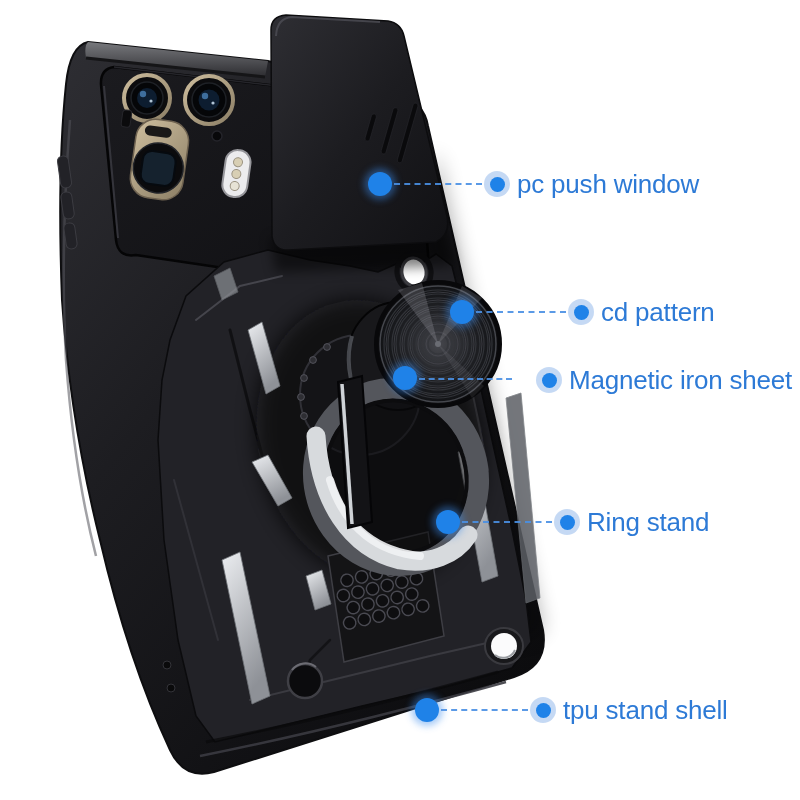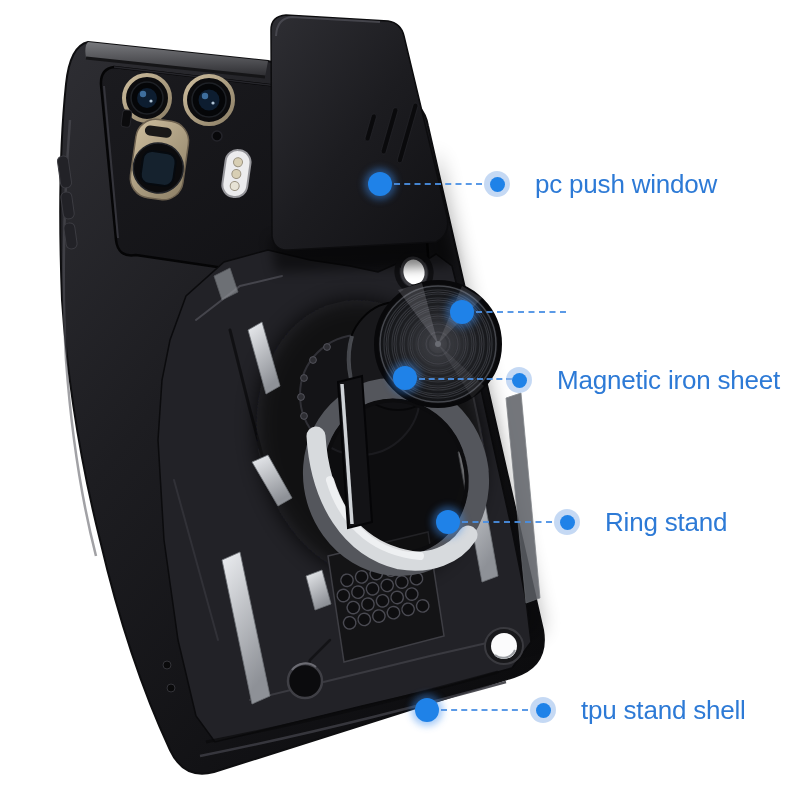--- a/index.html
+++ b/index.html
@@ -1,21 +1,21 @@
 <!DOCTYPE html>
 <html style="--label-color: #2d7ad6; --dot-color: #1f82e8; --halo-color: rgba(150,185,235,0.55); --line-color: #4a90e4; --background: #ffffff;"><head>
 <meta charset="utf-8">
 <style>
   html,body{margin:0;padding:0;background:#ffffff;}
   .stage{
     position:relative;width:800px;height:800px;background:#ffffff;overflow:hidden;
     font-family:"Liberation Sans", sans-serif;
   }
   .stage svg{position:absolute;left:0;top:0;}
-  .callout-row{position:absolute;display:flex;align-items:flex-end;gap:25px;height:26px;}
+  .callout-row{position:absolute;display:flex;align-items:flex-end;gap:7px;height:26px;}
   .bullet{
     width:26px;height:26px;border-radius:50%;
     background:var(--halo-color);
     display:flex;align-items:center;justify-content:center;flex:0 0 auto;
   }
   .bullet-core{width:15px;height:15px;border-radius:50%;background:var(--dot-color);}
   .callout-label{
     font-size:26px;line-height:26px;color:var(--label-color);white-space:nowrap;
     letter-spacing:-0.2px;
   }
@@ -293,24 +293,30 @@
   <div class="dash" style="left:394px;top:183px;width:88px;"></div>
   <div class="callout-row" style="left:484px;top:171px;">
     <span class="bullet">
         <span class="bullet-core"></span>
       </span>
     <span class="callout-label">pc push window</span>
   </div>
 
   <div class="pdot" style="left:450px;top:300px;"></div>
   <div class="dash" style="left:476px;top:311px;width:90px;"></div>
+  <div class="callout-row" style="left:568px;top:299px;">
+    <span class="bullet">
+        <span class="bullet-core"></span>
+      </span>
+    <span class="callout-label">cd pattern</span>
+  </div>
 
   <div class="pdot" style="left:393px;top:366px;"></div>
   <div class="dash" style="left:419px;top:378px;width:93px;"></div>
-  <div class="callout-row" style="left:506px;top:367px;">
+  <div class="callout-row" style="left:536px;top:367px;">
     <span class="bullet">
         <span class="bullet-core"></span>
       </span>
     <span class="callout-label">Magnetic iron sheet</span>
   </div>
 
   <div class="pdot" style="left:436px;top:510px;"></div>
   <div class="dash" style="left:462px;top:521px;width:90px;"></div>
   <div class="callout-row" style="left:554px;top:509px;">
     <span class="bullet">

